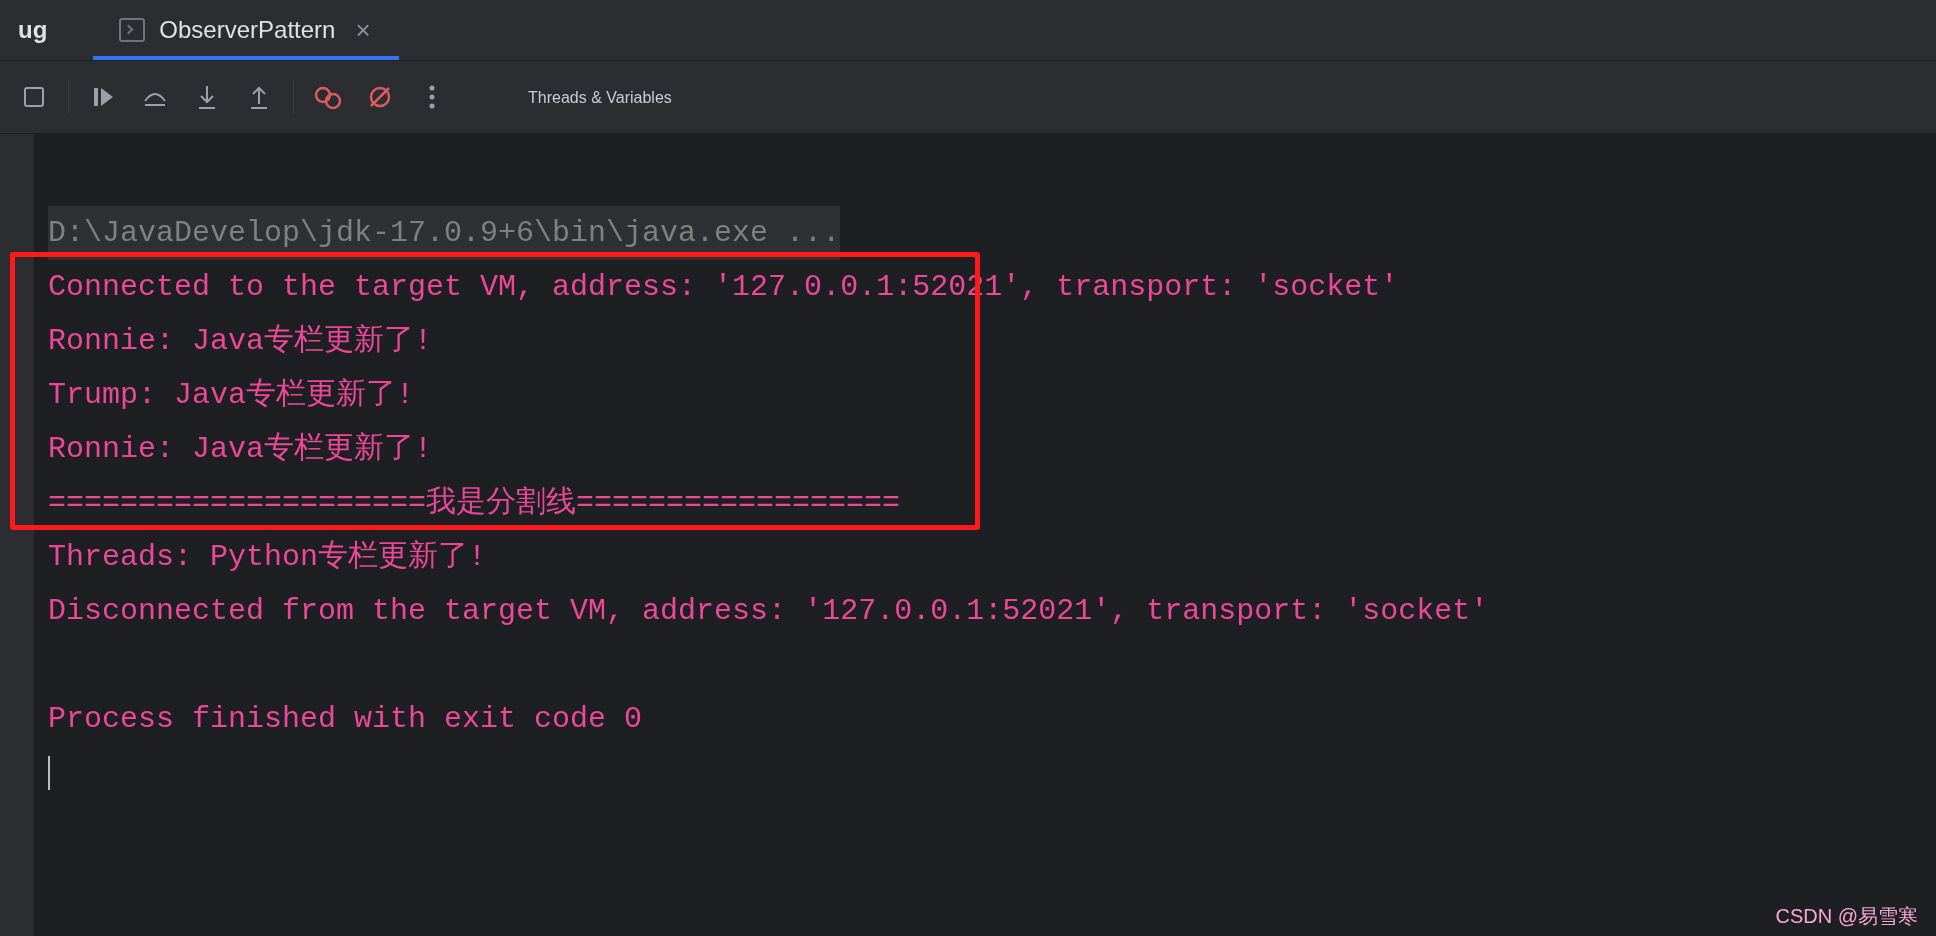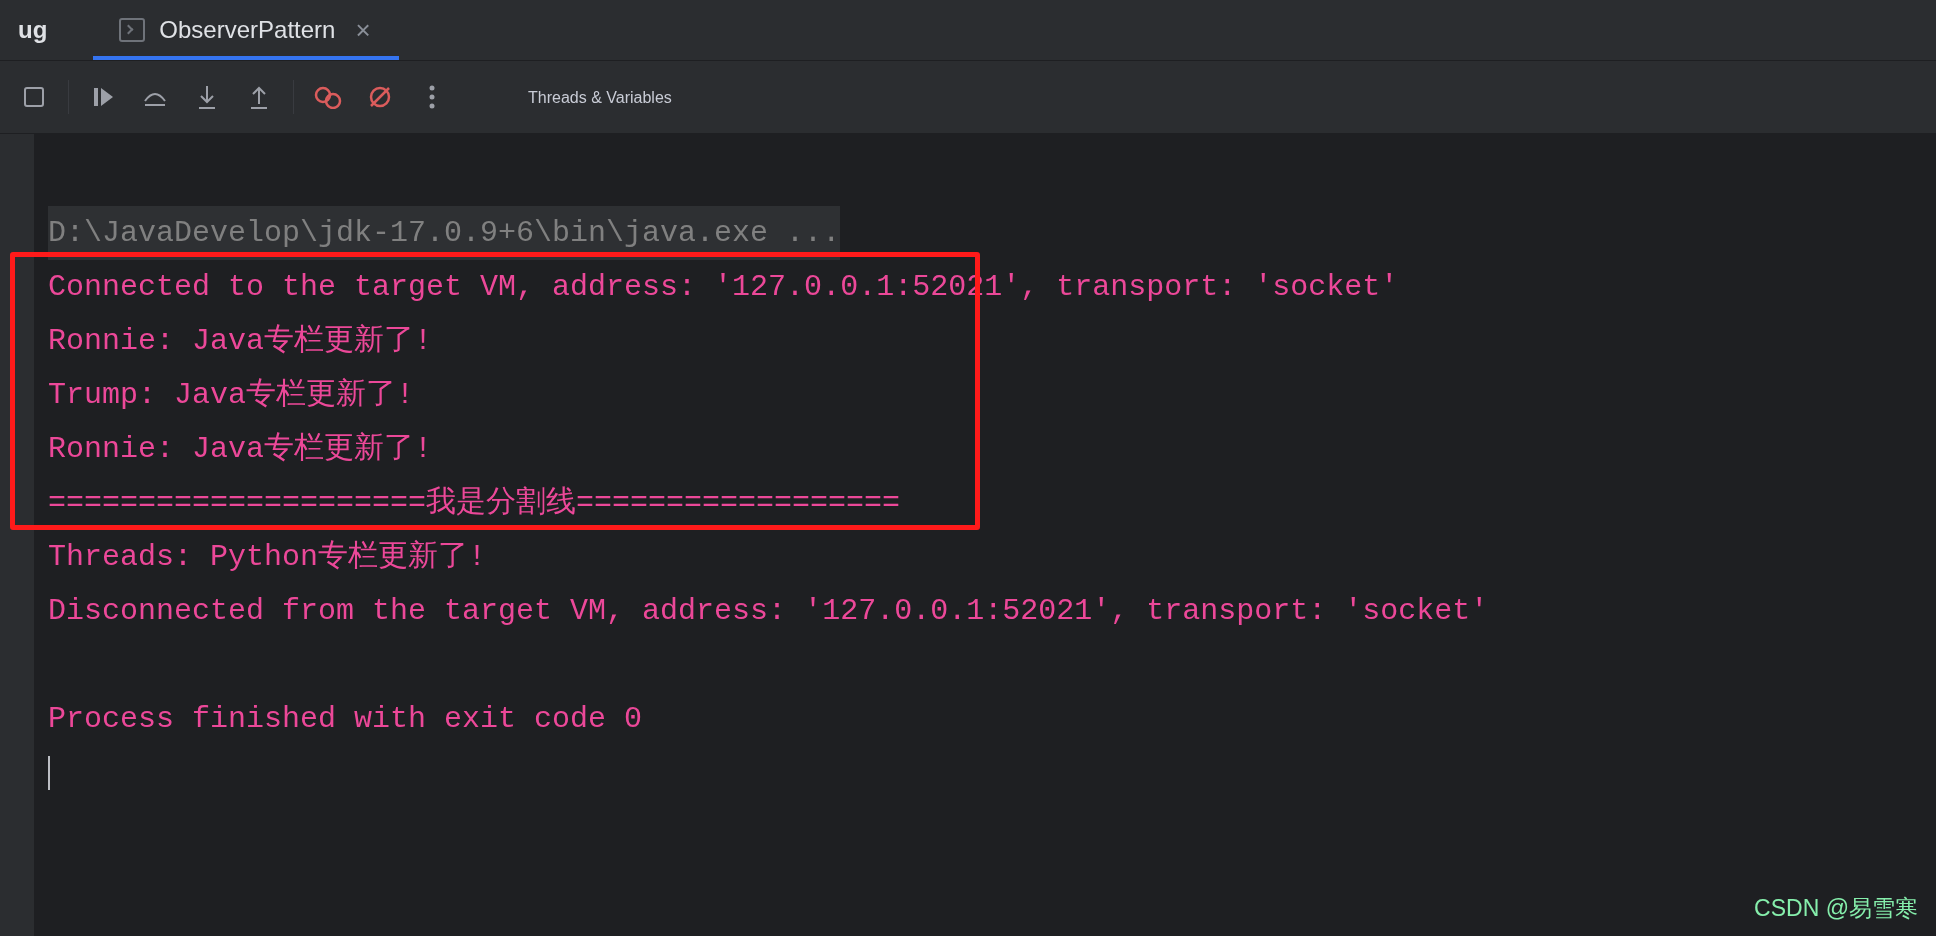--- a/index.html
+++ b/index.html
@@ -155,23 +155,23 @@
     display: inline-block;
     width: 2px;
     height: 34px;
     background: #bcbec4;
     vertical-align: middle;
   }
 
   .watermark {
     position: absolute;
     right: 18px;
-    bottom: 12px;
-    font-size: 23px;
-    color: #86efac;
+    bottom: 6px;
+    font-size: 20px;
+    color: #f9a8d4;
     font-family: "Segoe UI", sans-serif;
   }
 </style>
 </head>
 <body>
 
 <div class="topbar">
   <div class="debug-tab">
     <span>ug</span>
   </div>

